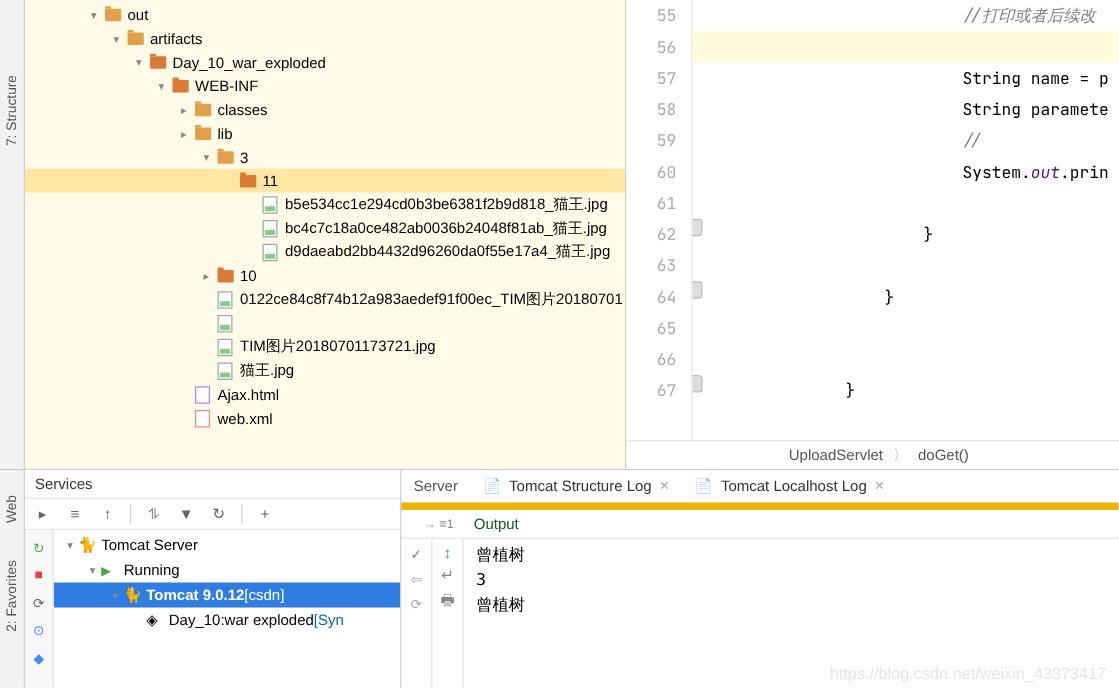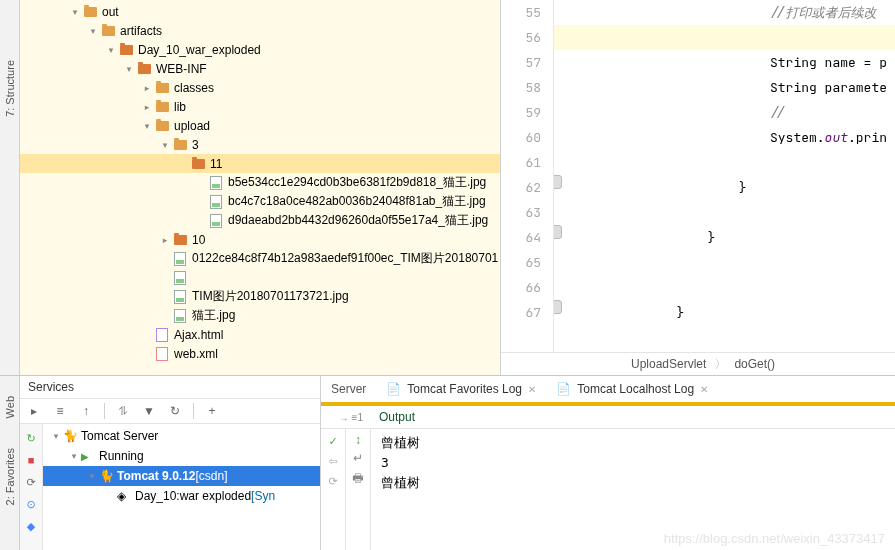--- a/index.html
+++ b/index.html
@@ -43,21 +43,21 @@
 .svc-sidebar{width:22px;background:#f7f7f7;border-right:1px solid #e4e4e4;display:flex;flex-direction:column;align-items:center;gap:6px;padding-top:6px}
 .svc-sidebar .sbtn{width:16px;height:16px;display:flex;align-items:center;justify-content:center;color:#666;cursor:pointer;font-size:11px}
 .svc-tree{flex:1;padding-top:2px;overflow:hidden}
 .svc-node{display:flex;align-items:center;height:20px;cursor:pointer;white-space:nowrap}
 .svc-node.selected{background:#2f7de1;color:#fff}
 .tc-ico{width:14px;height:14px;margin-right:4px;display:inline-block}
 .run-ico::before{content:"▶";color:#4a4;font-size:10px}
 .svc-node.selected .lbl{color:#fff;font-weight:bold}
 .grey{color:#0369a1}
 .run-panel{flex:1;border-left:1px solid #d0d0d0;display:flex;flex-direction:column}
-.tabs{height:26px;display:flex;align-items:flex-start;border-bottom:4px solid #eab308}
+.tabs{height:26px;display:flex;align-items:flex-start;border-bottom:6px solid #eab308}
 .tab{padding:0 10px;height:26px;display:flex;align-items:center;gap:6px;font-size:12px;cursor:pointer;color:#333}
 .tab .x{color:#aaa;font-size:10px}
 .tab.plain{color:#555}
 .output-header{height:22px;display:flex;align-items:center;border-bottom:1px solid #e4e4e4}
 .oh-left{width:42px;display:flex;align-items:center;justify-content:flex-end;padding-right:6px;gap:4px;color:#888;font-size:10px}
 .oh-label{padding-left:10px;color:#14532d}
 .output-body{flex:1;display:flex}
 .ob-side{width:24px;border-right:1px solid #e4e4e4;display:flex;flex-direction:column;align-items:center;gap:4px;padding-top:4px}
 .ob-side .ic{width:16px;height:16px;display:flex;align-items:center;justify-content:center;color:#5a5;cursor:pointer;font-size:11px}
 .ob-side2{width:24px;border-right:1px solid #e4e4e4;display:flex;flex-direction:column;align-items:center;gap:4px;padding-top:4px}
@@ -115,28 +115,20 @@
           </span>
           <span class="label">classes</span>
         </div>
         <div class="node">
           <span class="sp" style="width:120px"></span>
           <span class="arrow right"></span>
           <span class="ico">
             <span class="folder"></span>
           </span>
           <span class="label">lib</span>
-        </div>
-        <div class="node">
-          <span class="sp" style="width:120px"></span>
-          <span class="arrow down"></span>
-          <span class="ico">
-            <span class="folder"></span>
-          </span>
-          <span class="label">upload</span>
         </div>
         <div class="node">
           <span class="sp" style="width:138px"></span>
           <span class="arrow down"></span>
           <span class="ico">
             <span class="folder"></span>
           </span>
           <span class="label">3</span>
         </div>
         <div class="node selected">
@@ -311,21 +303,21 @@
             <span class="grey">[Syn</span>
           </div>
         </div>
     </div>
   </div>
   <div class="run-panel">
     <div class="tabs">
       <div class="tab plain">Server</div>
       <div class="tab">
           <span>📄</span>
-          <span>Tomcat Favorites Log</span>
+          <span>Tomcat Structure Log</span>
           <span class="x">✕</span>
         </div>
       <div class="tab">
           <span>📄</span>
           <span>Tomcat Localhost Log</span>
           <span class="x">✕</span>
         </div>
     </div>
     <div class="output-header">
       <div class="oh-left">→ ≡1</div>

